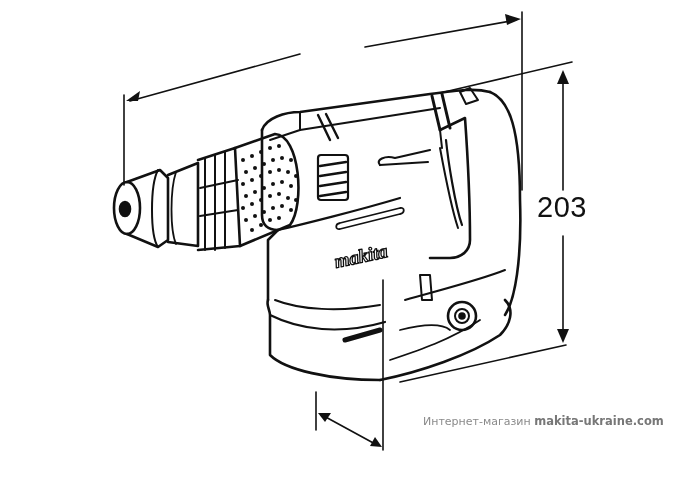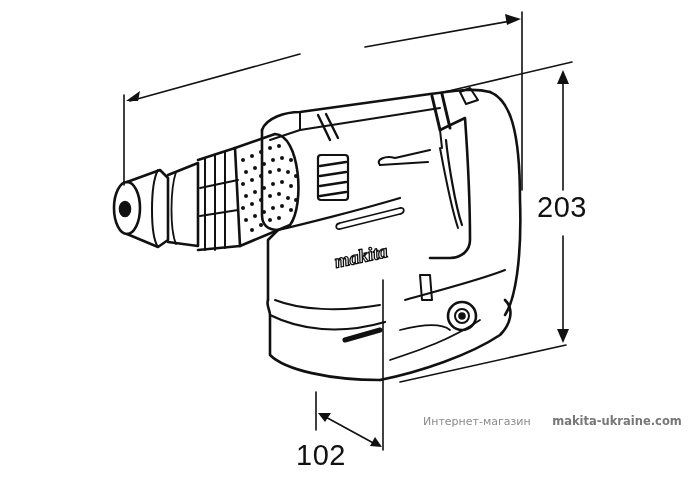--- a/index.html
+++ b/index.html
@@ -4,21 +4,21 @@
   <style>
     html, body { margin: 0; padding: 0; background: #ffffff; }
     body { width: 700px; height: 480px; position: relative; overflow: hidden; font-family: "Liberation Sans", sans-serif; }
     .stage { position: absolute; left: 0; top: 0; width: 700px; height: 480px; }
     svg.drawing { position: absolute; left: 0; top: 0; }
     .dim { position: absolute; font-family: "Liberation Sans", sans-serif; font-size: 29px; color: #111; line-height: 1; letter-spacing: 0.5px; }
     #dim-length { left: 307px; top: 22px; }
     #dim-height { left: 537px; top: 193px; }
     #dim-width  { left: 296px; top: 441px; }
     .watermark { position: absolute; left: 423px; top: 414px; font-family: "DejaVu Sans", sans-serif; font-size: 11px; color: #8a8a8a; white-space: nowrap; }
-    .watermark .shop { margin-right: 18px; }
+    .watermark .shop { }
     .watermark .site { font-weight: bold; color: #777; font-size: 11.5px; text-align: right; }
   </style>
 </head>
 <body>
 
 <div class="stage">
 
   <svg class="drawing" width="700" height="480" viewBox="0 0 700 480" fill="none" stroke="#111" stroke-linecap="round" stroke-linejoin="round">
 
     <g stroke-width="1.6">
@@ -140,19 +140,18 @@
       <circle cx="252" cy="230" r="2"></circle>
         <circle cx="261" cy="225" r="2"></circle>
         <circle cx="270" cy="220" r="2"></circle>
         <circle cx="279" cy="218" r="2"></circle>
     </g>
 
     <text x="336" y="268" transform="rotate(-12 336 268)" font-family="Liberation Serif, serif" font-style="italic" font-weight="bold" font-size="19" fill="#fff" stroke="#111" stroke-width="1.3" id="brand-logo-text">makita</text>
   </svg>
 
   <div class="dim" id="dim-height">203</div>
-  <div class="dim" id="dim-width">102</div>
 
   <div class="watermark">
     <span class="shop">Интернет-магазин</span>
     <span class="site">makita-ukraine.com</span>
   </div>
 </div>
 
 </body></html>

